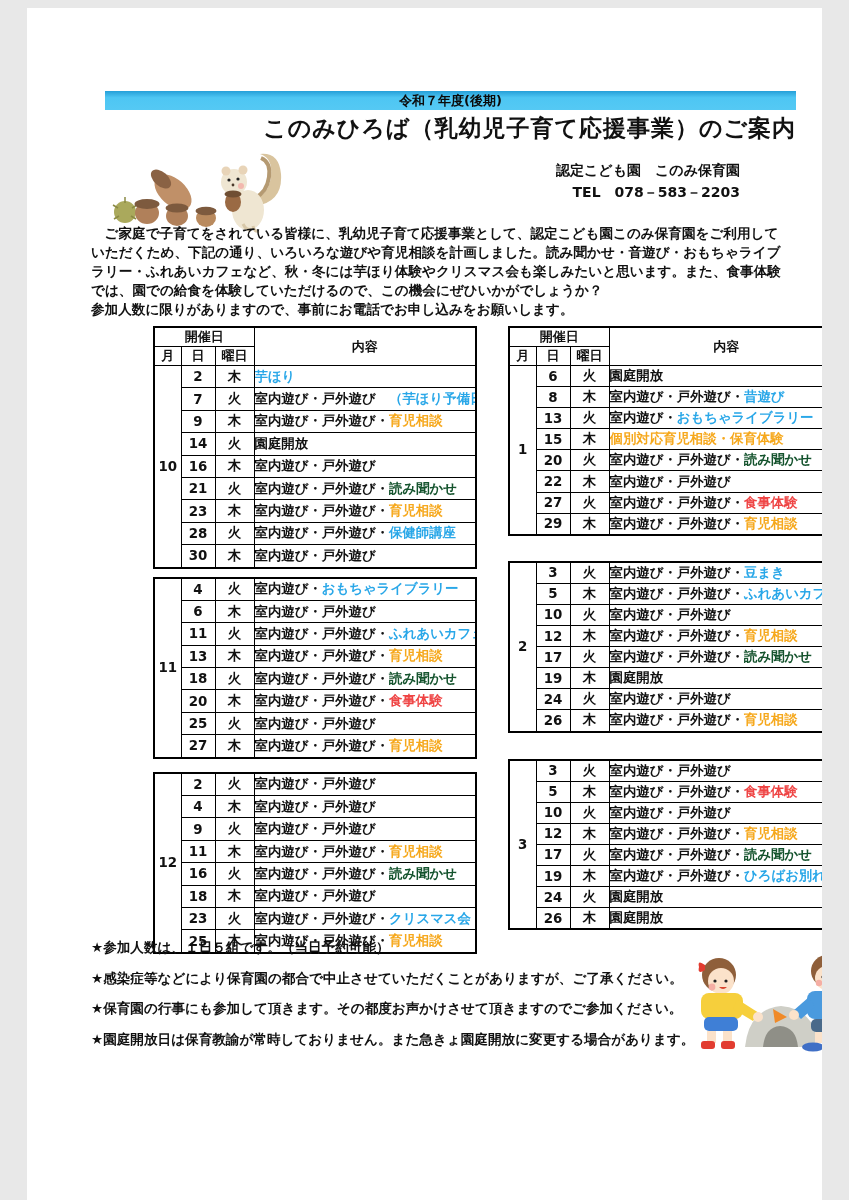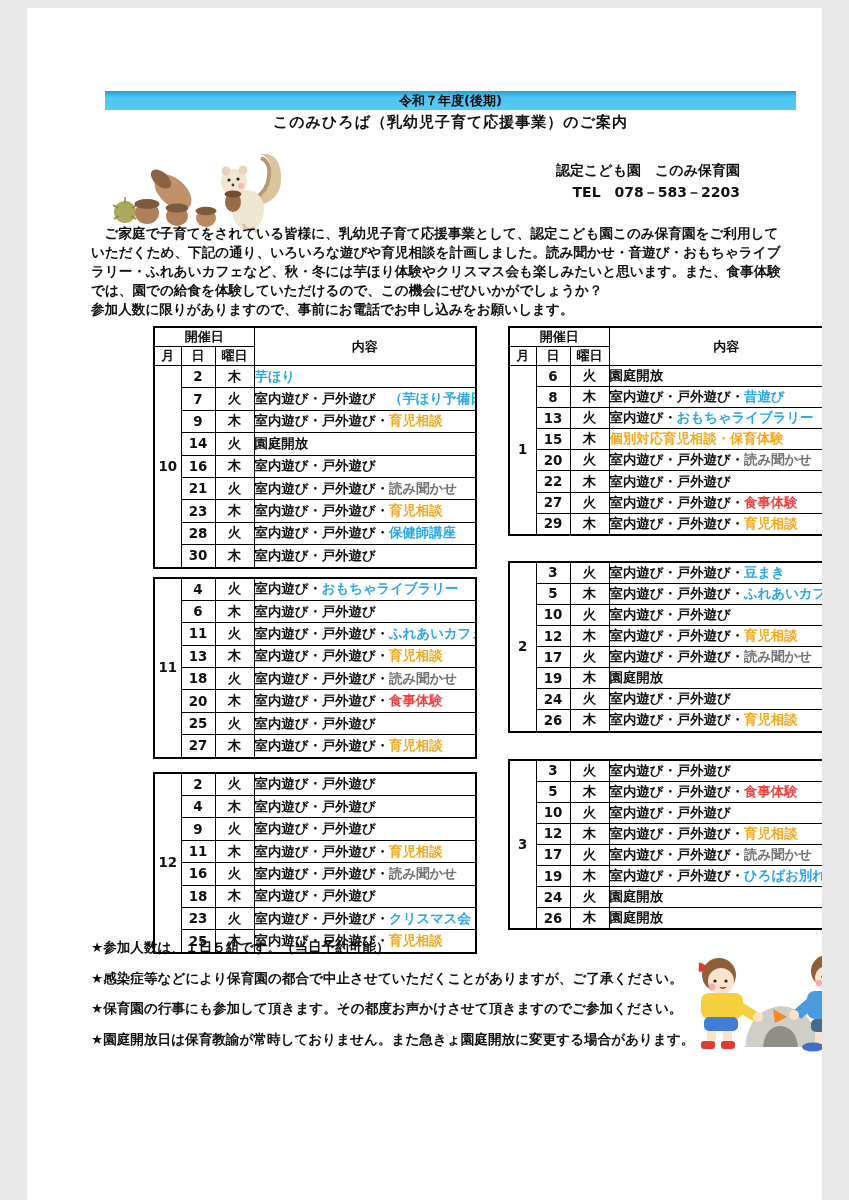--- a/index.html
+++ b/index.html
@@ -1,41 +1,41 @@
 <!DOCTYPE html>
 <html><head>
 <meta charset="utf-8">
 <style>
   html,body{margin:0;padding:0;background:#e8e8e8;}
   .page{position:relative;width:795px;height:1200px;background:#ffffff;margin:8px auto;
         font-family:"DejaVu Sans","Liberation Sans",sans-serif;color:#111;overflow:hidden;}
   .banner{position:absolute;left:78px;top:83px;width:691px;height:19px;
         background:linear-gradient(180deg,#259fd8 0%,#4ec6f3 35%,#55c9f4 100%);
         text-align:center;font-weight:700;font-size:13px;line-height:19px;color:#0b0b0b;}
-  .title{position:absolute;left:78px;top:105px;width:691px;margin:0;text-align:center;
-        font-size:15px;font-weight:700;letter-spacing:1px;}
+  .title{position:absolute;left:78px;top:105px;width:691px;margin:0;text-align:right;
+        font-size:23px;font-weight:700;letter-spacing:1px;}
   .org{position:absolute;right:82px;top:151px;text-align:right;font-weight:700;
         font-size:14px;line-height:22px;}
   .squirrel{position:absolute;left:78px;top:136px;}
   .intro{position:absolute;left:64px;top:216px;width:724px;font-size:13.6px;font-weight:700;
         line-height:19px;white-space:pre-line;}
   .col{position:absolute;top:318px;padding-left:48px;}
   .col-left{left:78px;width:324px;}
   .col-right{left:433px;width:337px;}
   table.sched{border-collapse:collapse;width:100%;table-layout:fixed;border:2.5px solid #000;}
   .sched th,.sched td{border:1.7px solid #000;font-weight:700;padding:0;overflow:hidden;white-space:nowrap;}
   .sched th{height:16.5px;font-size:13px;text-align:center;background:#fff;}
   .sched td{font-size:13.4px;}
   .col-left .sched td{height:21.4px;}
   .col-right .sched td{height:20.1px;}
   .w-month{width:27px}.w-day{width:34px}.w-week{width:39px}
   .month-cell,.day-cell,.week-cell{text-align:center;}
   .content-cell{text-align:left;padding-left:4px;}
   .c-black{color:#111}.c-blue{color:#29a7e8}.c-teal{color:#ef4444}
-  .c-orange{color:#f6a81c}.c-green{color:#737373}
+  .c-orange{color:#f6a81c}.c-green{color:#14532d}
   .notes{position:absolute;left:64px;top:924px;width:665px;font-size:13.6px;font-weight:700;
         line-height:30.5px;}
   .kids{position:absolute;left:650px;top:931px;}
 </style>
 </head>
 <body>
 
 <div class="page">
 
   <div class="banner">

